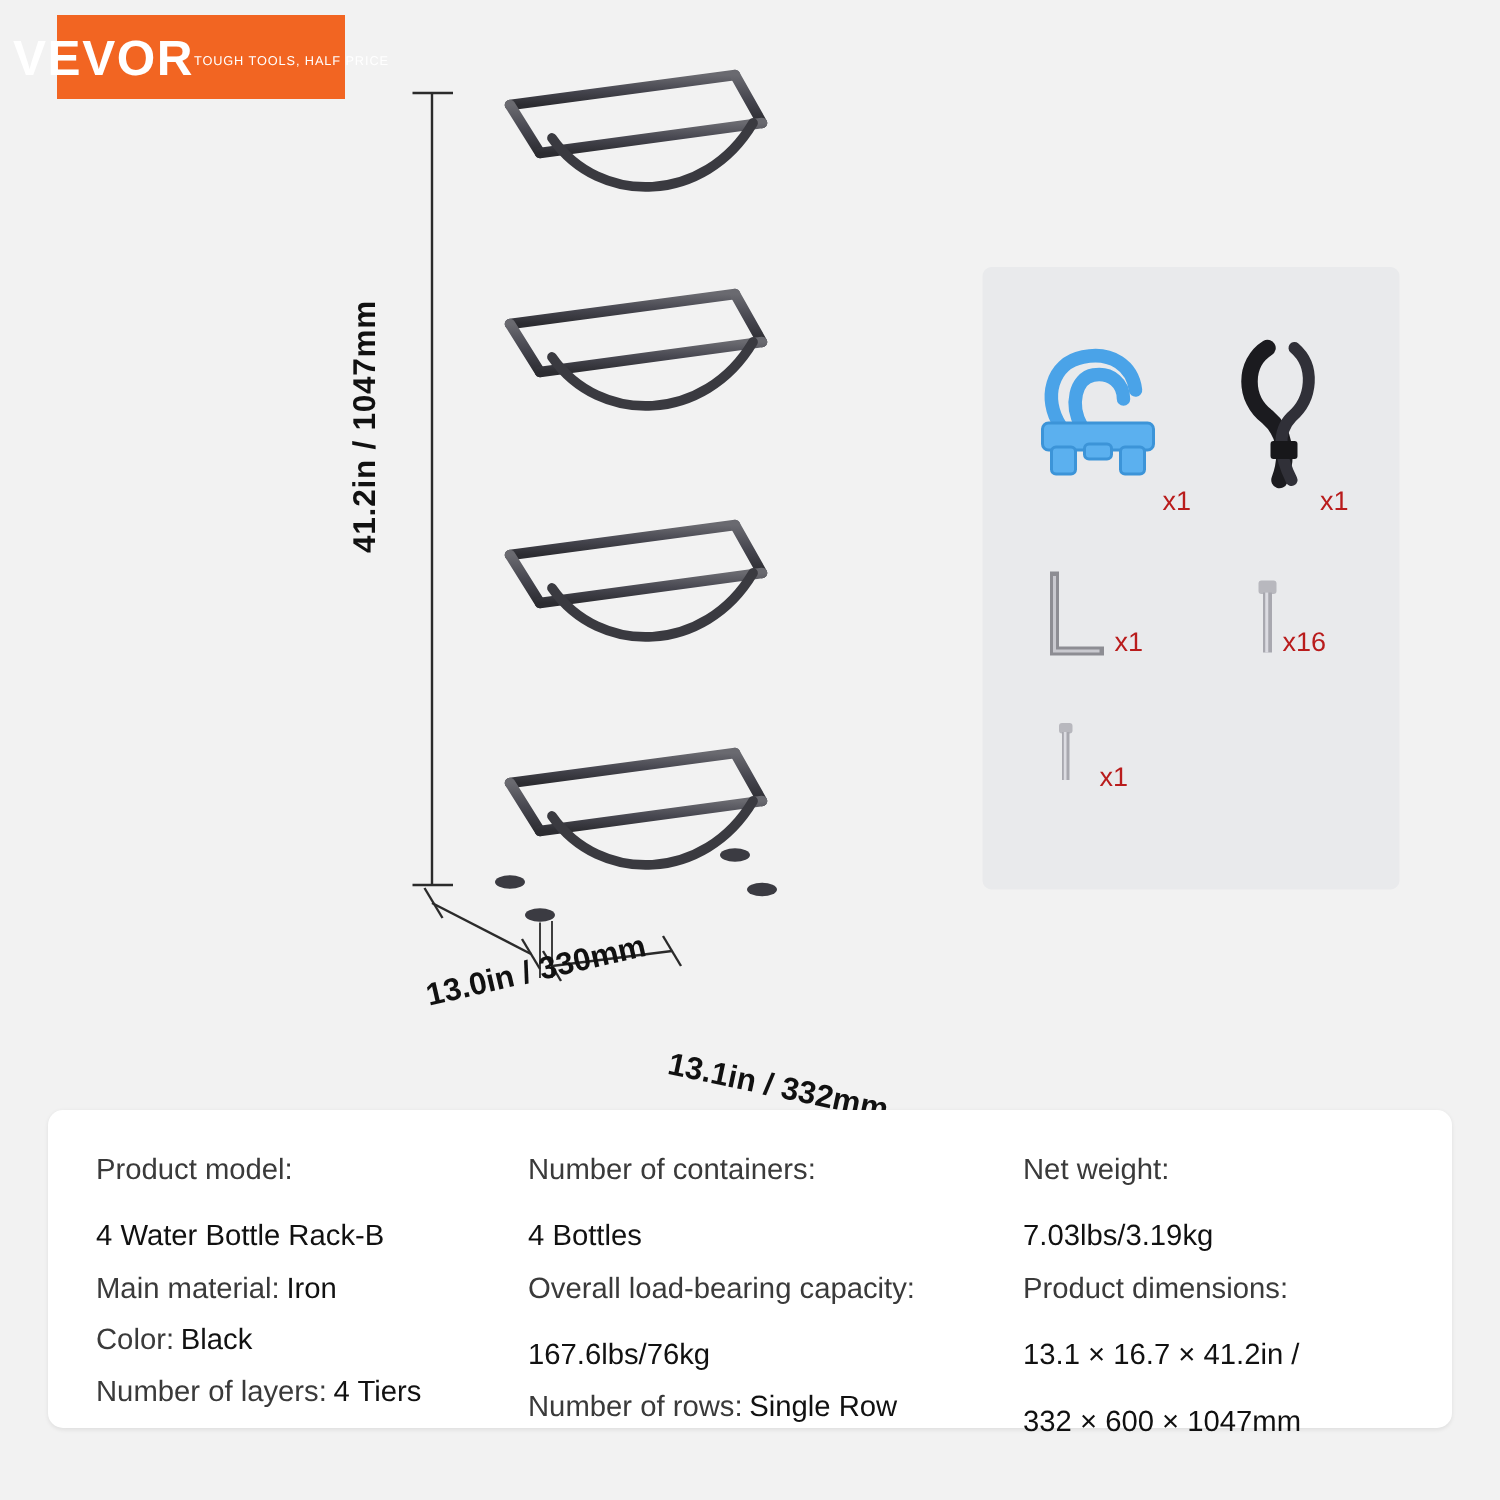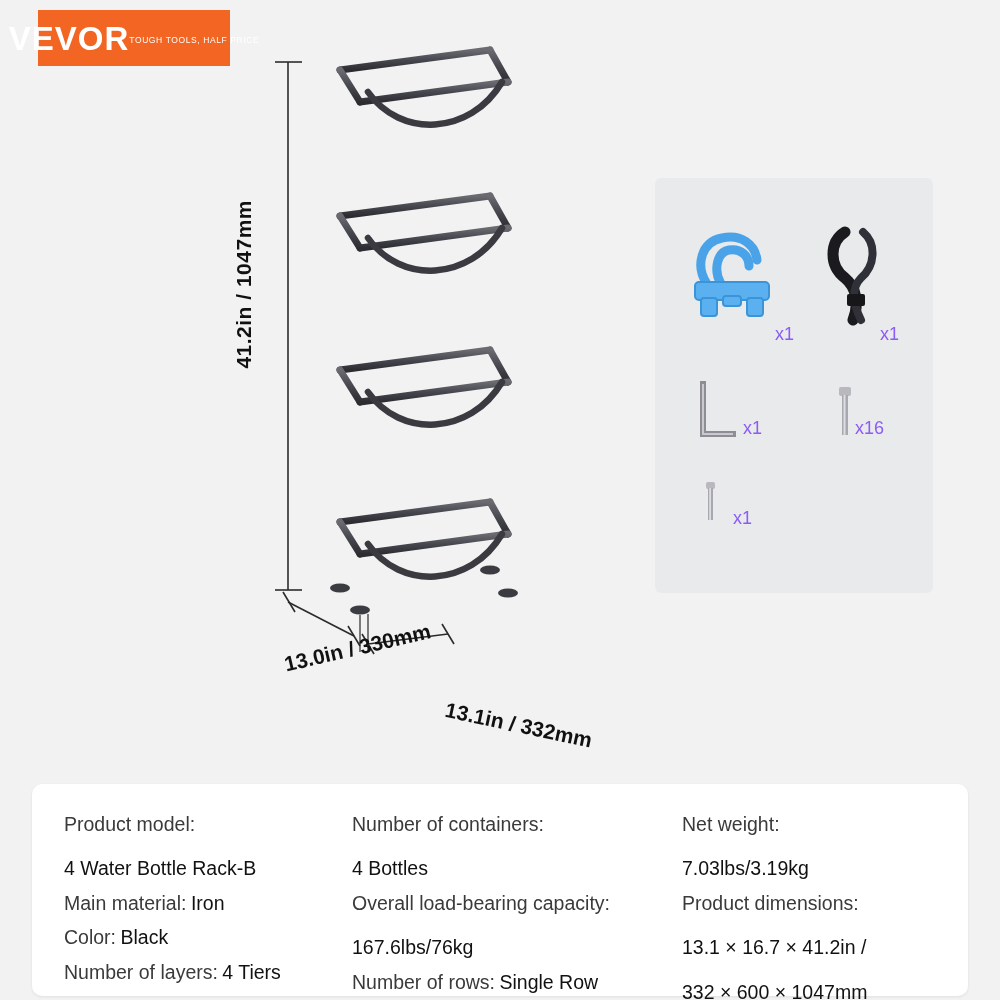--- a/index.html
+++ b/index.html
@@ -62,26 +62,26 @@
   
   #parts-panel {
     position: absolute; left: 655px; top: 178px;
     width: 278px; height: 415px;
     background: #e9eaec;
     border-radius: 6px;
   }
   .part { position: absolute; }
   .part-qty {
     position: absolute;
-    font-size: 18px; color: #8b5cf6; font-weight: 500;
+    font-size: 18px; color: #b91c1c; font-weight: 500;
   }
 
   
   #spec-card {
-    position: absolute; left: 32px; top: 784px;
+    position: absolute; left: 32px; top: 740px;
     width: 936px; height: 212px;
     background: #ffffff;
     border-radius: 10px;
     box-shadow: 0 1px 3px rgba(0,0,0,0.08);
     display: flex;
     padding: 28px 0 0 0;
   }
   .spec-col { padding: 0 6px 0 32px; }
   .spec-col.c1 { width: 310px; }
   .spec-col.c2 { width: 330px; padding-left: 10px; }

